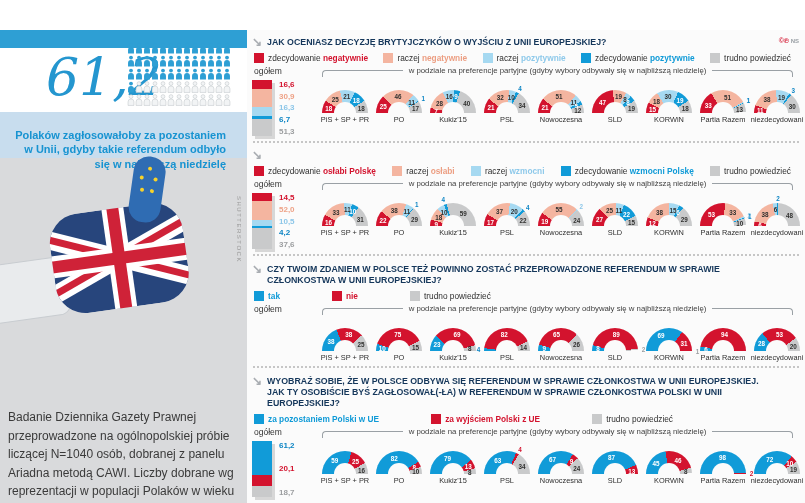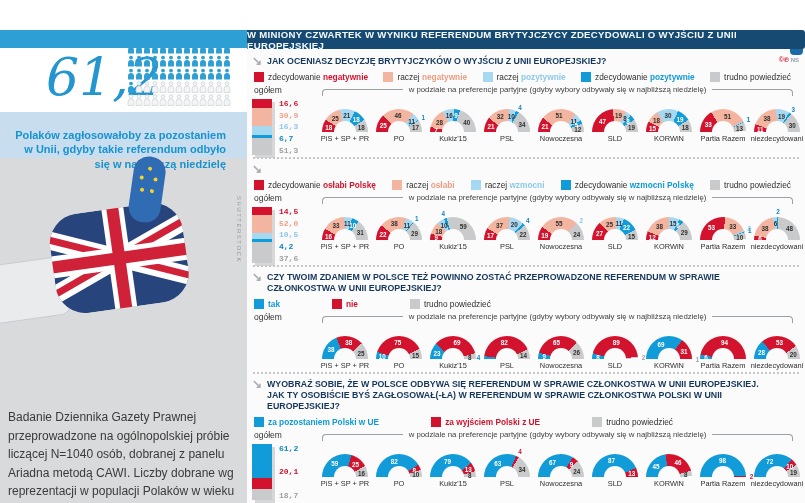--- a/index.html
+++ b/index.html
@@ -37,21 +37,21 @@
   .q-cr .crg{color:#9aa0a5;font-size:6px;}
   .legend{display:flex;align-items:center;margin:5px 0 2px 2px;font-size:8.3px;color:#2f2f2f;}
   .legend.spread{justify-content:space-between;padding-right:8px;}
   .legend.gapped .lg-item{margin-right:52px;}
   .lg-item{display:flex;align-items:center;}
   .sw{width:10px;height:10px;margin-right:4px;flex:none;}
   .lg-lab .em{font-weight:bold;}
   .body{display:flex;margin-top:3px;}
   .overall{width:66px;flex:none;}
   .ogl{font-size:8.5px;color:#333;margin:0 0 4px 2px;}
-  .obar-wrap{display:flex;font-family:Liberation Mono, monospace;}
+  .obar-wrap{display:flex;}
   .obar{width:20px;display:flex;flex-direction:column;flex:none;box-shadow:3px 3px 0 rgba(0,0,0,.14);}
   .oseg{width:100%;}
   .ovals{display:flex;flex-direction:column;justify-content:space-between;height:56px;margin-left:7px;font-size:8px;font-weight:bold;}
   .parties{flex:1;min-width:0;}
   .bracket{display:flex;align-items:flex-start;color:#3f3f3f;font-size:7.8px;margin:0 6px 0 4px;}
   .bracket .bl{flex:1;height:6px;border-top:1px solid #9aa0a5;margin-top:4px;}
   .bracket .bl.l{border-left:1px solid #9aa0a5;border-top-left-radius:4px;}
   .bracket .bl.r{border-right:1px solid #9aa0a5;border-top-right-radius:4px;}
   .bracket .bt{padding:0 6px;white-space:nowrap;}
   .gauges{display:flex;margin-top:0;}
@@ -494,23 +494,20 @@
         <circle cx="149" cy="38" r="2" fill="#f8d22a"></circle>
         <circle cx="159" cy="38" r="2" fill="#f8d22a"></circle>
       </g>
     </g>
   </svg>
 
   <div class="credit">SHUTTERSTOCK</div>
   <div class="footnote">Badanie Dziennika Gazety Prawnej przeprowadzone na ogólnopolskiej próbie liczącej N=1040 osób, dobranej z panelu Ariadna metodą CAWI. Liczby dobrane wg reprezentacji w populacji Polaków w wieku 18 lat i więcej dla płci, wieku, wykształcenia i wielkość miejscowości zamieszkania. Termin realizacji: 24–27 VI 2016 r.</div>
 
   <div id="right">
-    <div class="main-header">
-      <span>W miniony czwartek w wyniku referendum Brytyjczycy zdecydowali o wyjściu z Unii Europejskiej</span>
-    </div>
     <div id="sections">
         <div class="section">
           <div class="q-header">
             <div class="q-arrow">↘</div>
             <div class="q-text">Jak oceniasz decyzję Brytyjczyków o wyjściu z Unii Europejskiej?</div>
             <div class="q-cr"><span class="crr">©℗</span><span class="crg"> NS</span></div>
           </div>
           <div class="legend spread">
             <div class="lg-item">
               <div class="sw" style="background: rgb(211, 19, 46);"></div>

